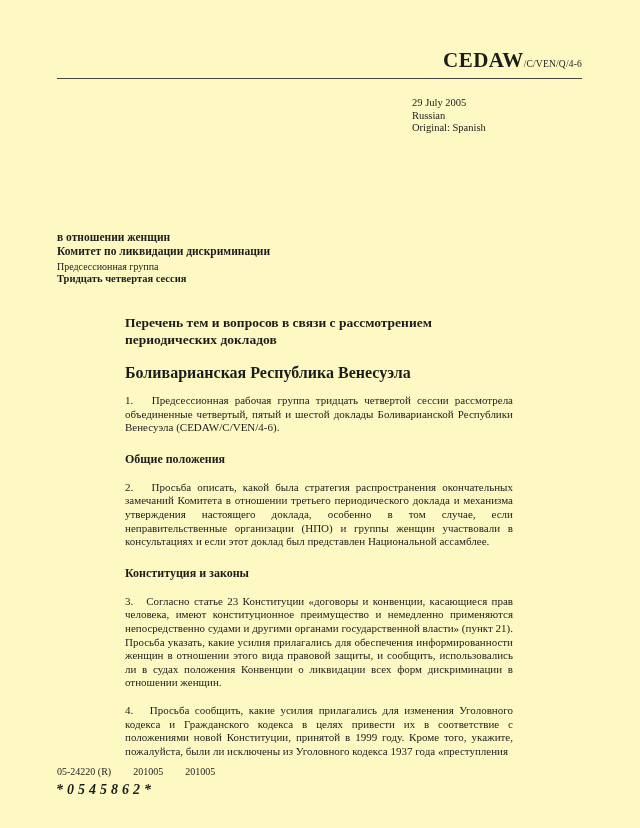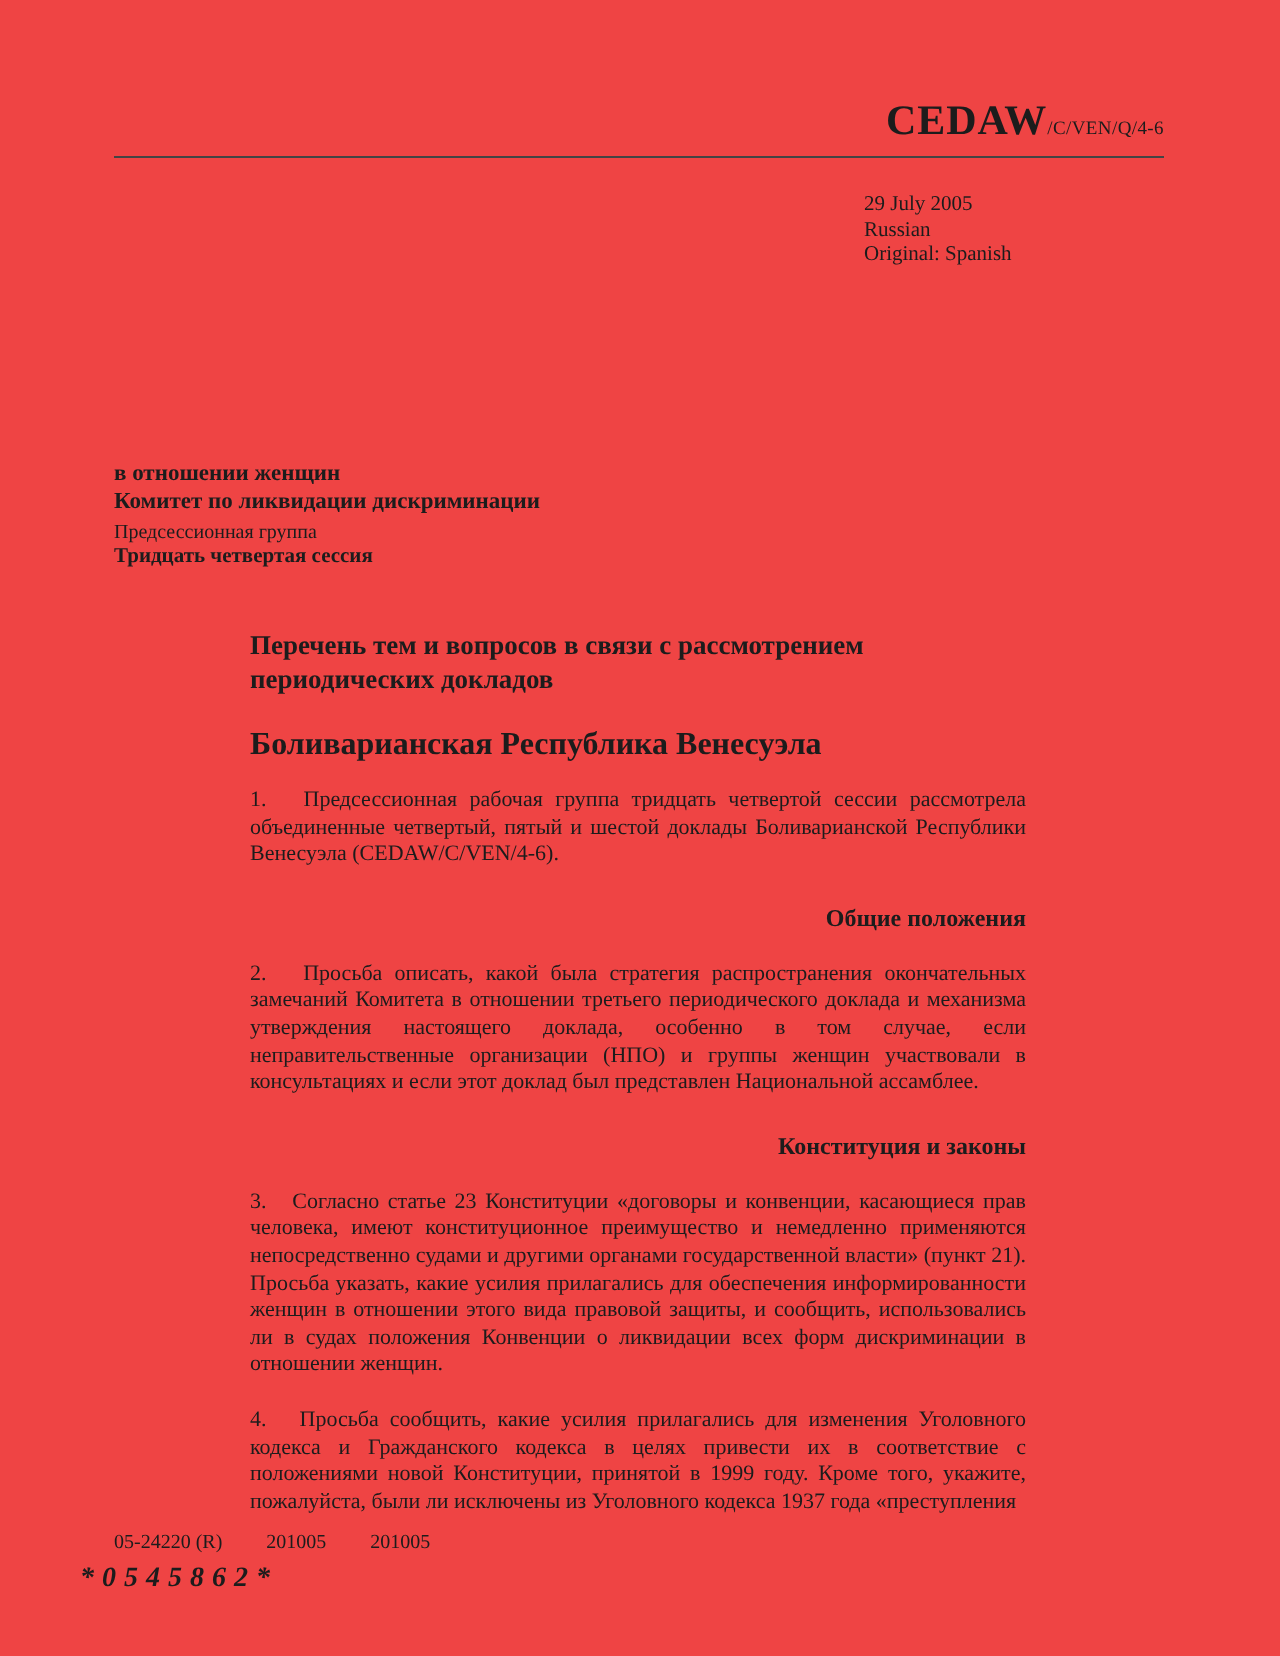--- a/index.html
+++ b/index.html
@@ -1,20 +1,20 @@
 <!DOCTYPE html>
 <html lang="ru"><head>
 <meta charset="utf-8">
 <style>
   html, body { margin: 0; padding: 0; background: #e8e8e8; }
   .page {
     position: relative;
     width: 640px;
     height: 828px;
-    background: #ef4444;
+    background: #fef9c3;
     font-family: "Liberation Serif", "DejaVu Serif", serif;
     color: #1c1c1c;
     margin: 0 auto;
     overflow: hidden;
   }
 
   
   .symbol {
     position: absolute;
     top: 48px;
@@ -42,21 +42,20 @@
     margin: 0;
   }
 
   
   .date-block {
     position: absolute;
     top: 97px;
     left: 412px;
     font-size: 10.5px;
     line-height: 12.5px;
-    margin-left: 20px;
   }
 
   
   .committee {
     position: absolute;
     top: 231px;
     left: 57px;
   }
   .committee .big {
     font-size: 11.5px;
@@ -102,36 +101,35 @@
     font-size: 11px;
     line-height: 13.6px;
     text-align: justify;
     margin: 14px 0 11px 0;
   }
   .section-h {
     font-size: 12px;
     font-weight: bold;
     line-height: 15px;
     margin: 17px 0 11px 0;
-    text-align: right;
   }
 
   
   .footer-id {
     position: absolute;
     top: 766px;
     left: 57px;
     font-size: 10px;
     white-space: nowrap;
   }
   .footer-id .sep { display: inline-block; width: 22px; }
   .barcode-text {
     position: absolute;
     top: 782px;
-    left: 40px;
+    left: 56px;
     font-size: 14px;
     font-weight: bold;
     font-style: italic;
     letter-spacing: 4px;
     white-space: nowrap;
   }
 </style>
 </head>
 <body>
 

